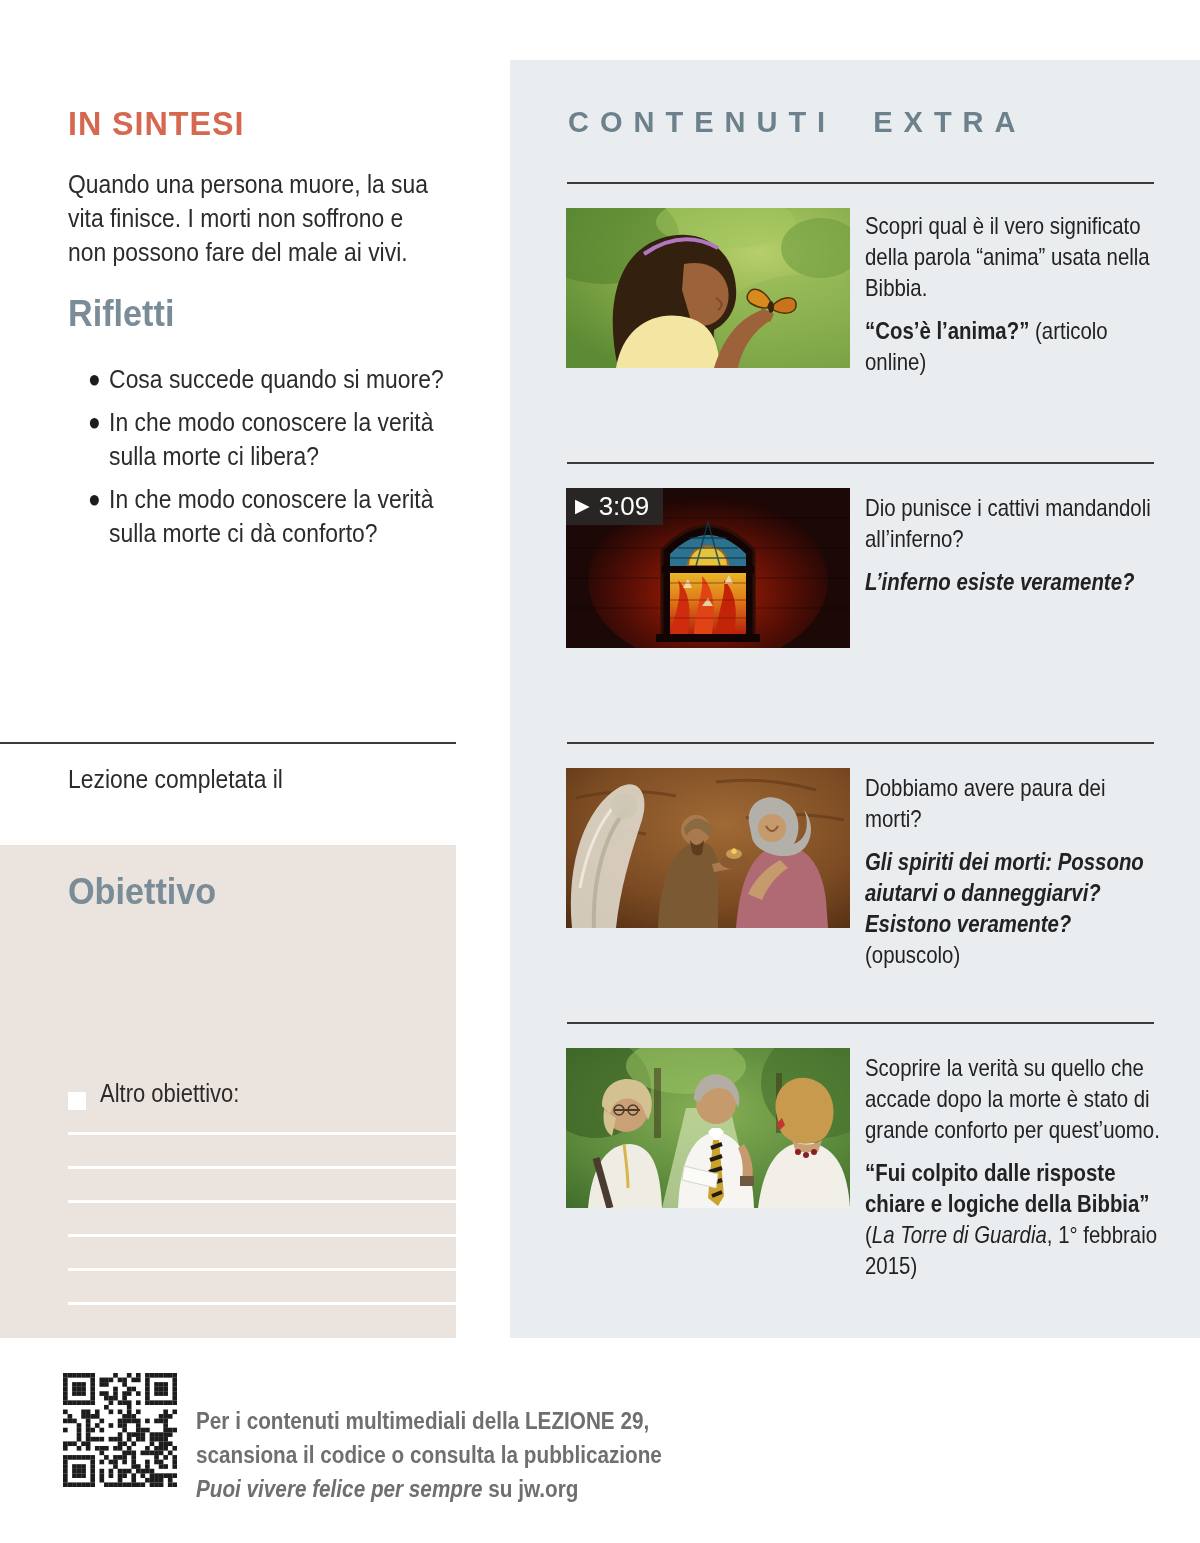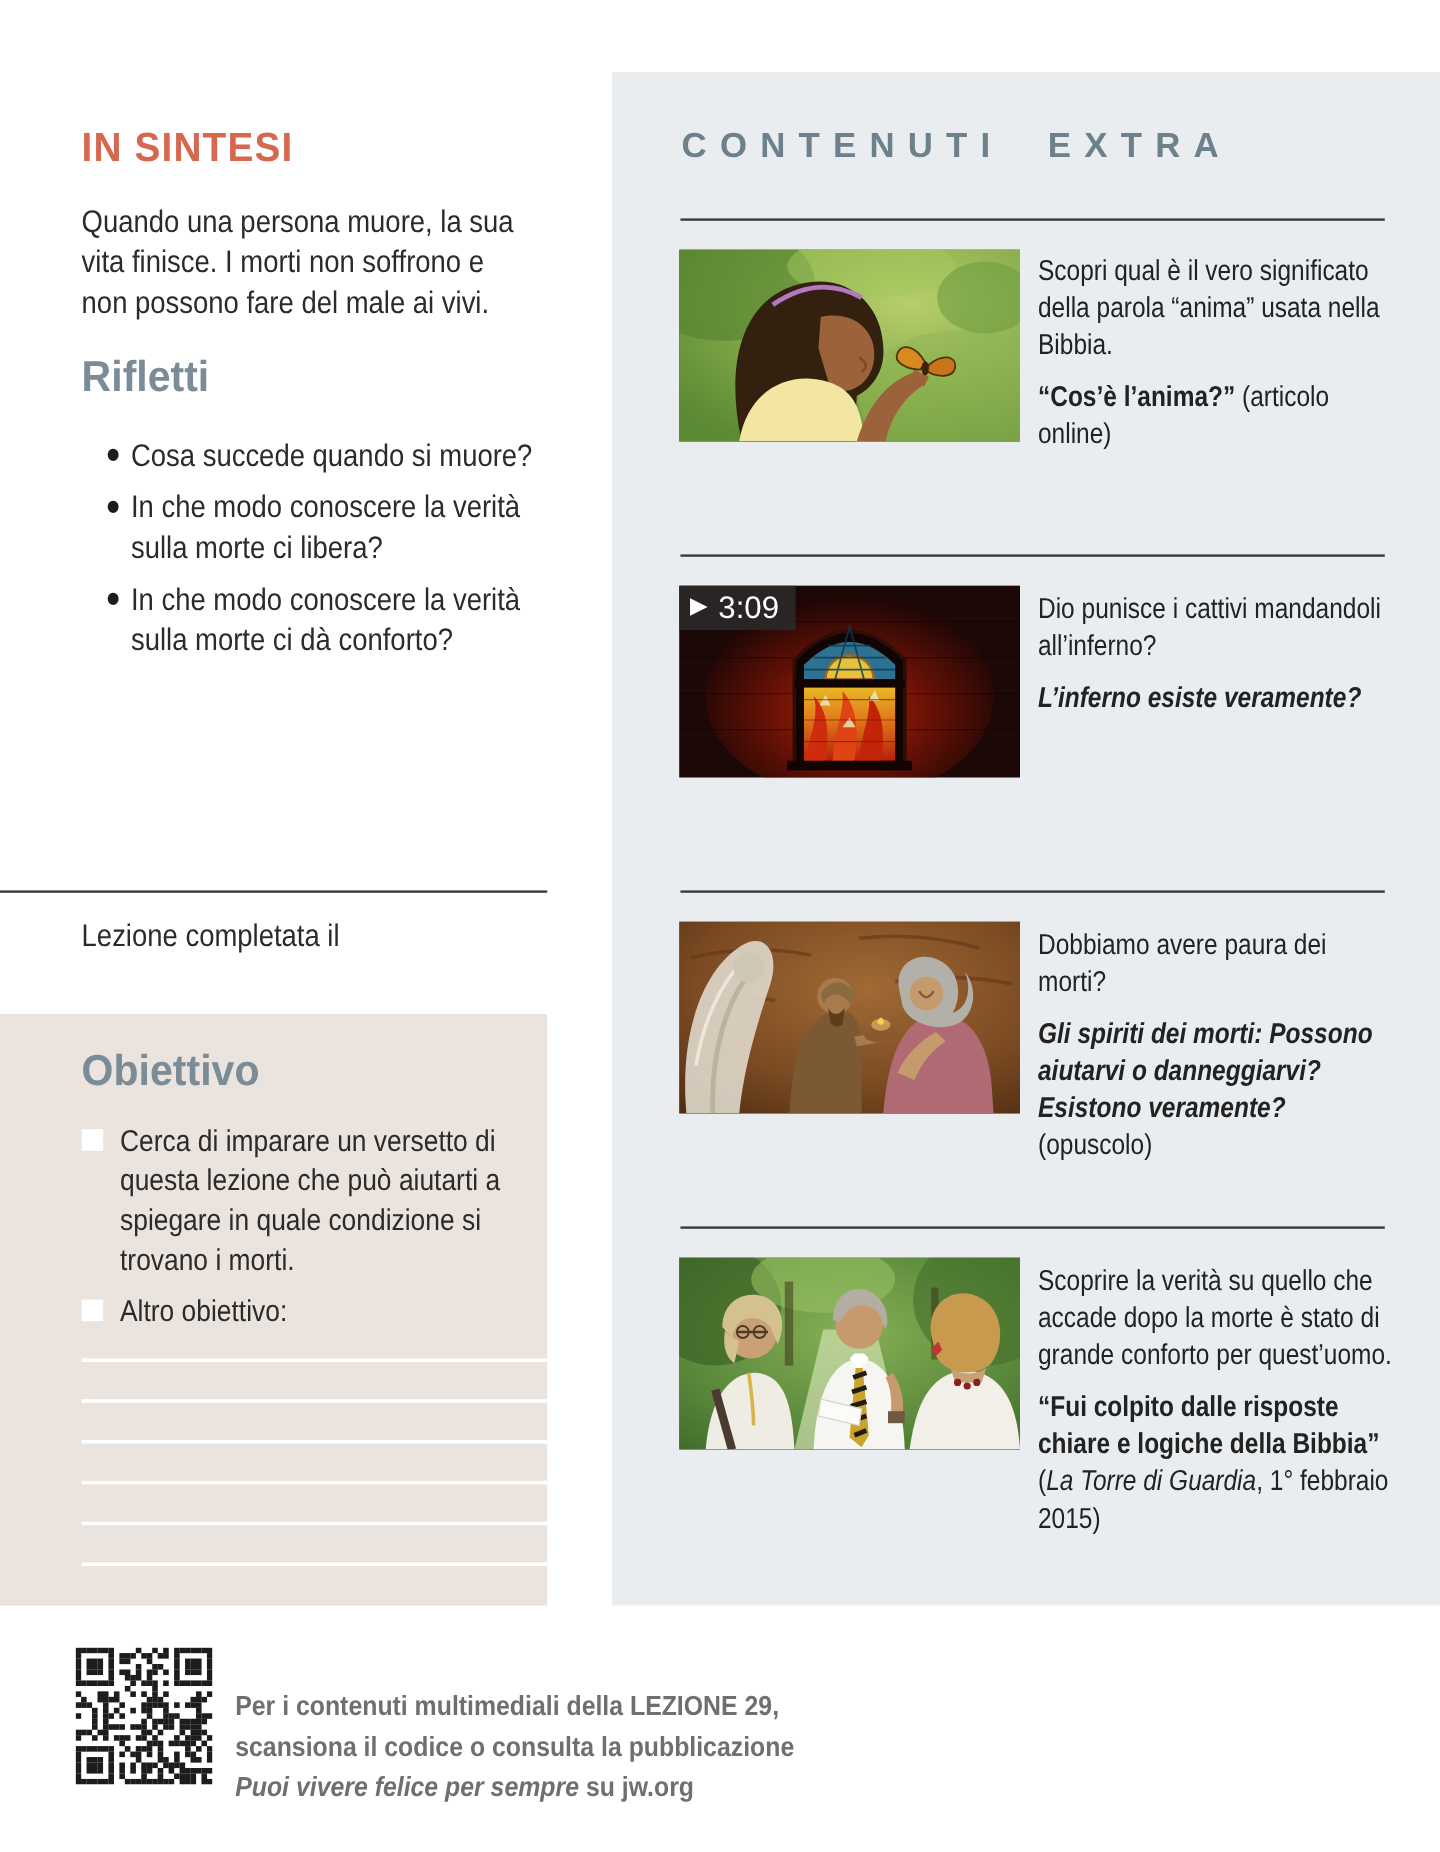--- a/index.html
+++ b/index.html
@@ -76,26 +76,22 @@
     </div>
   </div>
 
   <div class="abs rule-dark" style="left:0;top:742px;width:456px;"></div>
 
   <div class="abs body-text cx cx88" style="left:68px;top:762px;width:420px;">Lezione completata il</div>
 
   <div class="abs beige-box" style="left:0;top:845px;width:456px;height:493px;">
     <div class="abs h-blue cx cx95" style="left:68px;top:26px;">Obiettivo</div>
 
-    <div class="abs check-row" style="left:68px;top:90px;">
-      <span class="checkbox"></span>
-      <span class="check-text cx cx88">Cerca di imparare un versetto di questa lezione che può aiutarti a spiegare in quale condizione si trovano i morti.</span>
-    </div>
-
-    <div class="abs check-row" style="left:68px;top:232px;">
+
+    <div class="abs check-row" style="left:68px;top:232px;align-items:flex-end;">
       <span class="checkbox"></span>
       <span class="check-text cx cx88">Altro obiettivo:</span>
     </div>
 
     <div class="abs write-line" style="left:68px;top:287px;width:388px;"></div>
     <div class="abs write-line" style="left:68px;top:321px;width:388px;"></div>
     <div class="abs write-line" style="left:68px;top:355px;width:388px;"></div>
     <div class="abs write-line" style="left:68px;top:389px;width:388px;"></div>
     <div class="abs write-line" style="left:68px;top:423px;width:388px;"></div>
     <div class="abs write-line" style="left:68px;top:457px;width:388px;"></div>

